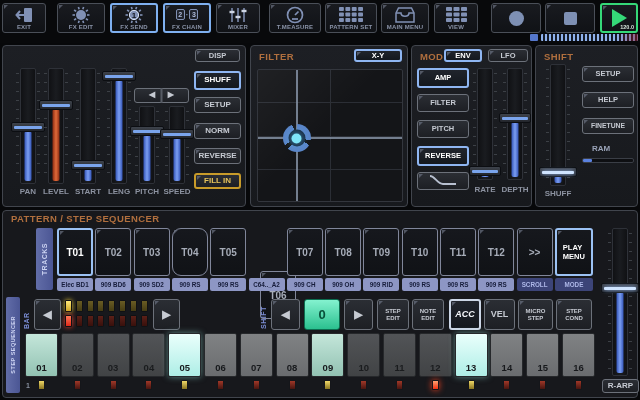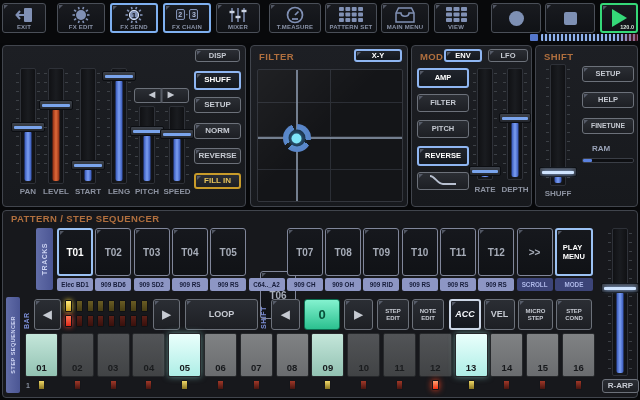--- a/index.html
+++ b/index.html
@@ -424,21 +424,21 @@
     <div class="vtab" style="left:33px; top:17px; width:17px; height:62px;">
       <span class="vtext" style="font-size:7px;">TRACKS</span>
     </div>
     <div id="tracks-row">
         <div class="track-btn fold sel" style="left: 54px;">T01</div>
         <div class="chip" style="left: 54px; width: 36px;">Elec BD1</div>
         <div class="track-btn fold" style="left: 92.3px;">T02</div>
         <div class="chip" style="left: 92.3px; width: 36px;">909 BD6</div>
         <div class="track-btn fold" style="left: 130.6px;">T03</div>
         <div class="chip" style="left: 130.6px; width: 36px;">909 SD2</div>
-        <div class="track-btn fold" style="left: 168.9px;">T04</div>
+        <div class="track-btn fold" style="left: 168.9px; border-radius: 9px;">T04</div>
         <div class="chip" style="left: 168.9px; width: 36px;">909 RS</div>
         <div class="track-btn fold" style="left: 207.2px;">T05</div>
         <div class="chip" style="left: 207.2px; width: 36px;">909 RS</div>
         <div class="track-btn fold" style="left: 257px; margin-top: 43px;">T06</div>
         <div class="chip" style="left: 245.5px; width: 36px;">C64.._A2</div>
         <div class="track-btn fold" style="left: 283.8px;">T07</div>
         <div class="chip" style="left: 283.8px; width: 36px;">909 CH</div>
         <div class="track-btn fold" style="left: 322.1px;">T08</div>
         <div class="chip" style="left: 322.1px; width: 36px;">909 OH</div>
         <div class="track-btn fold" style="left: 360.4px;">T09</div>
@@ -477,21 +477,20 @@
         <div class="bled" style="left: 54px; top: 0px; background: linear-gradient(rgb(106, 92, 36), rgb(71, 61, 20));"></div>
         <div class="bled" style="left: 54px; top: 15px; background: linear-gradient(rgb(92, 32, 24), rgb(56, 16, 12));"></div>
         <div class="bled" style="left: 64.8px; top: 0px; background: linear-gradient(rgb(106, 92, 36), rgb(71, 61, 20));"></div>
         <div class="bled" style="left: 64.8px; top: 15px; background: linear-gradient(rgb(92, 32, 24), rgb(56, 16, 12));"></div>
         <div class="bled" style="left: 75.6px; top: 0px; background: linear-gradient(rgb(106, 92, 36), rgb(71, 61, 20));"></div>
         <div class="bled" style="left: 75.6px; top: 15px; background: linear-gradient(rgb(92, 32, 24), rgb(56, 16, 12));"></div>
       </div>
     <div class="btn fold" style="left:150px; top:88px; width:27px; height:31px;">
       <span class="arrow-glyph">▶</span>
     </div>
-    <div class="btn fold" style="left:182px; top:88px; width:73px; height:31px; font-size:9px;">LOOP</div>
     <div class="ctrl-label vtext" style="left:257px; top:89px; height:29px; position:absolute;">SHIFT</div>
     <div class="btn fold" style="left:268px; top:88px; width:29px; height:31px;">
       <span class="arrow-glyph">◀</span>
     </div>
     <div class="counter">0</div>
     <div class="btn fold" style="left:341px; top:88px; width:29px; height:31px;">
       <span class="arrow-glyph">▶</span>
     </div>
     <div id="edit-buttons">
         <div class="btn fold edit-btn" style="left: 374px; top: 88px; width: 32px; height: 31px;">

